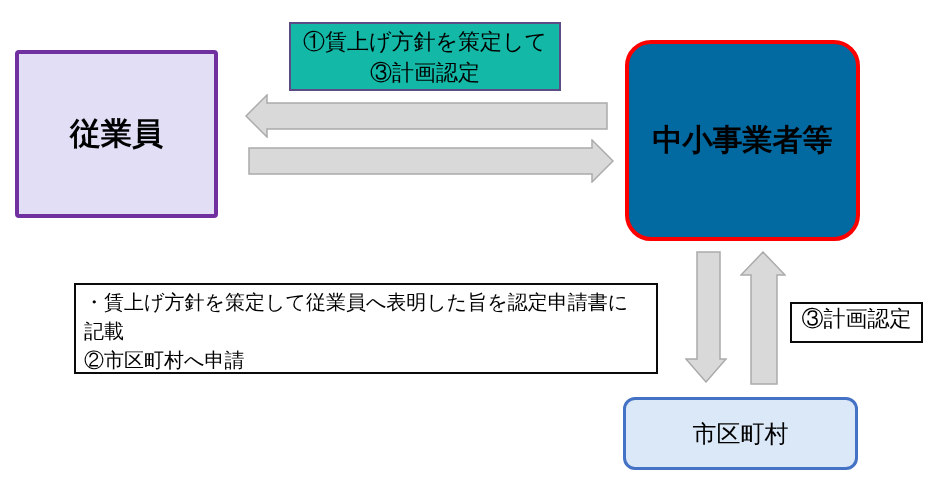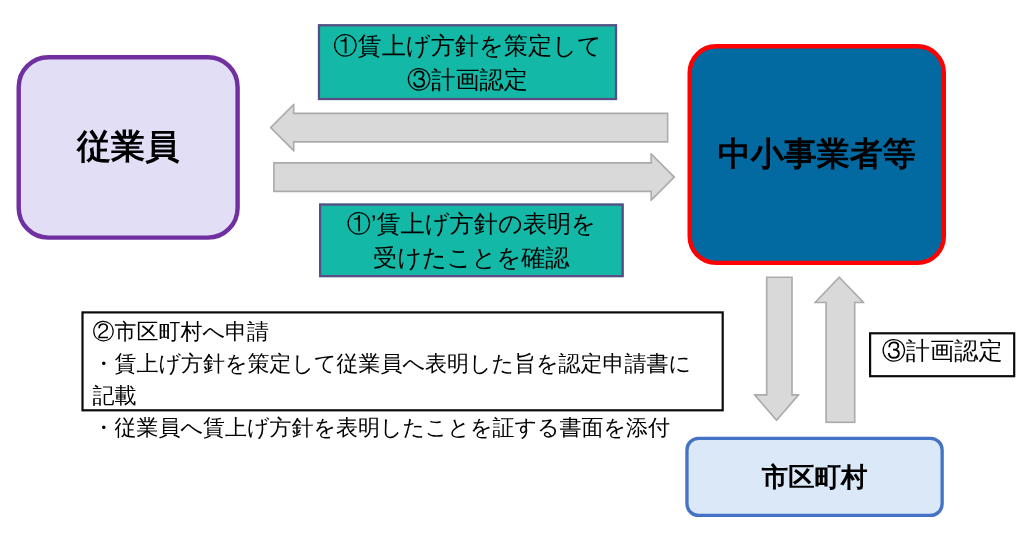--- a/index.html
+++ b/index.html
@@ -23,40 +23,40 @@
     display: flex;
     flex-direction: column;
     align-items: center;
     justify-content: center;
     text-align: center;
   }
   .node-employee {
     left: 15px; top: 50px; width: 203px; height: 168px;
     background: #E1DEF6;
     border: 4px solid #7030A0;
-    border-radius: 29px;
+    border-radius: 4px;
   }
   .node-employee .title { font-size: 31px; font-weight: bold; line-height: 36px; }
   .node-employee .subtitle { font-size: 20px; font-weight: bold; line-height: 26px; }
 
   .node-sme {
     left: 625px; top: 40px; width: 235px; height: 201px;
     background: #0369a1;
     border: 4px solid #FF0000;
     border-radius: 26px;
   }
   .node-sme .title { font-size: 30px; font-weight: bold; }
 
   .node-municipality {
     left: 623px; top: 397px; width: 235px; height: 73px;
     background: #DBE8F7;
     border: 3px solid #4472C4;
     border-radius: 12px;
   }
-  .node-municipality .title { font-size: 24px; font-weight: bold; }
+  .node-municipality .title { font-size: 24px; font-weight: normal; }
 
   
   .step-label {
     background: #14b8a6;
     border: 2px solid #5D4B85;
     display: flex;
     flex-direction: column;
     align-items: center;
     justify-content: center;
     text-align: center;
@@ -107,29 +107,24 @@
 
   <div class="abs node node-municipality">
     <div class="title">市区町村</div>
   </div>
 
   <div class="abs step-label step1-label">
     <div>①賃上げ方針を策定して</div>
     <div>③計画認定</div>
   </div>
 
-  <div class="abs step-label step1b-label">
-    <div>①’賃上げ方針の表明を</div>
-    <div>受けたことを確認</div>
-  </div>
 
   <div class="abs white-box step2-box">
+    <div>・賃上げ方針を策定して従業員へ表明した旨を認定申請書に記載</div>
     <div>②市区町村へ申請</div>
-    <div>・賃上げ方針を策定して従業員へ表明した旨を認定申請書に記載</div>
-    <div>・従業員へ賃上げ方針を表明したことを証する書面を添付</div>
   </div>
 
   <div class="abs white-box step3-box">
     <span>③計画認定</span>
   </div>
 
   <div class="abs arrow arrow-left">
     <svg width="363" height="44" viewBox="0 0 363 44">
       <polygon points="1,22 22,1 22,9 362,9 362,35 22,35 22,43" fill="#D9D9D9" stroke="#ABABAB" stroke-width="1.5" stroke-linejoin="miter"></polygon>
     </svg>

